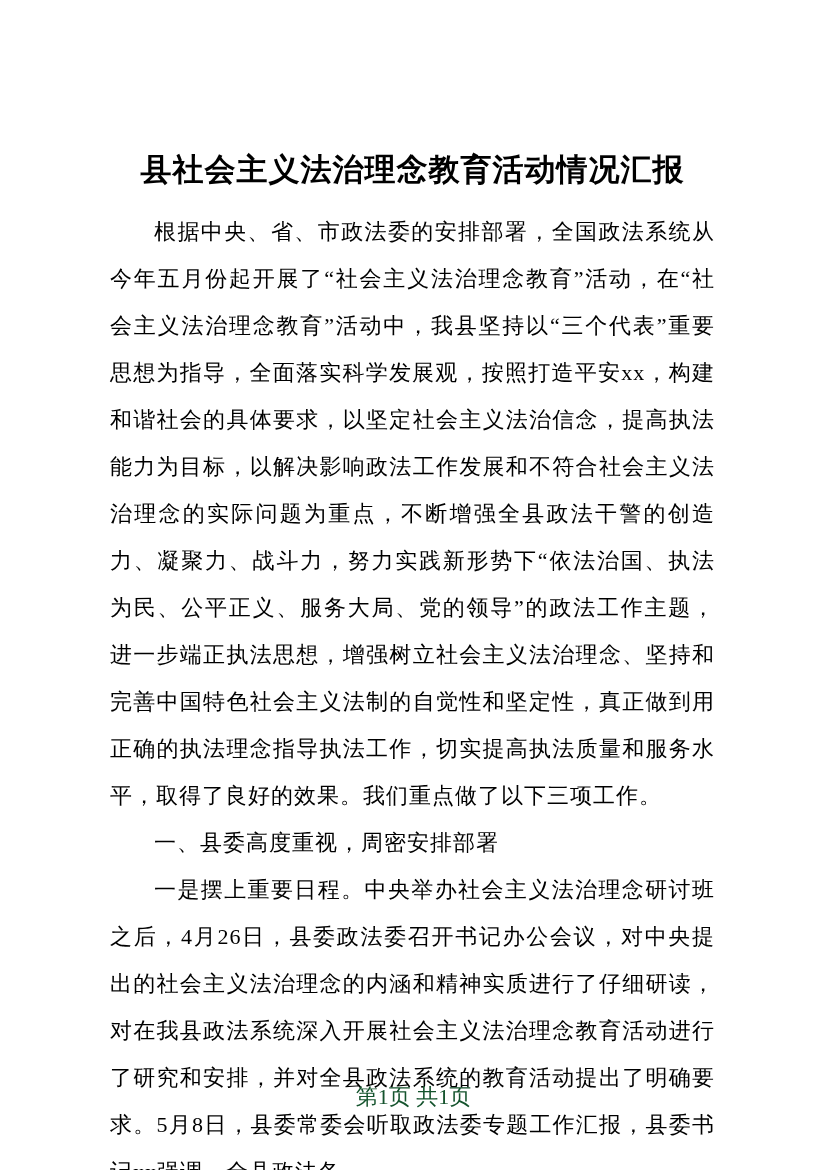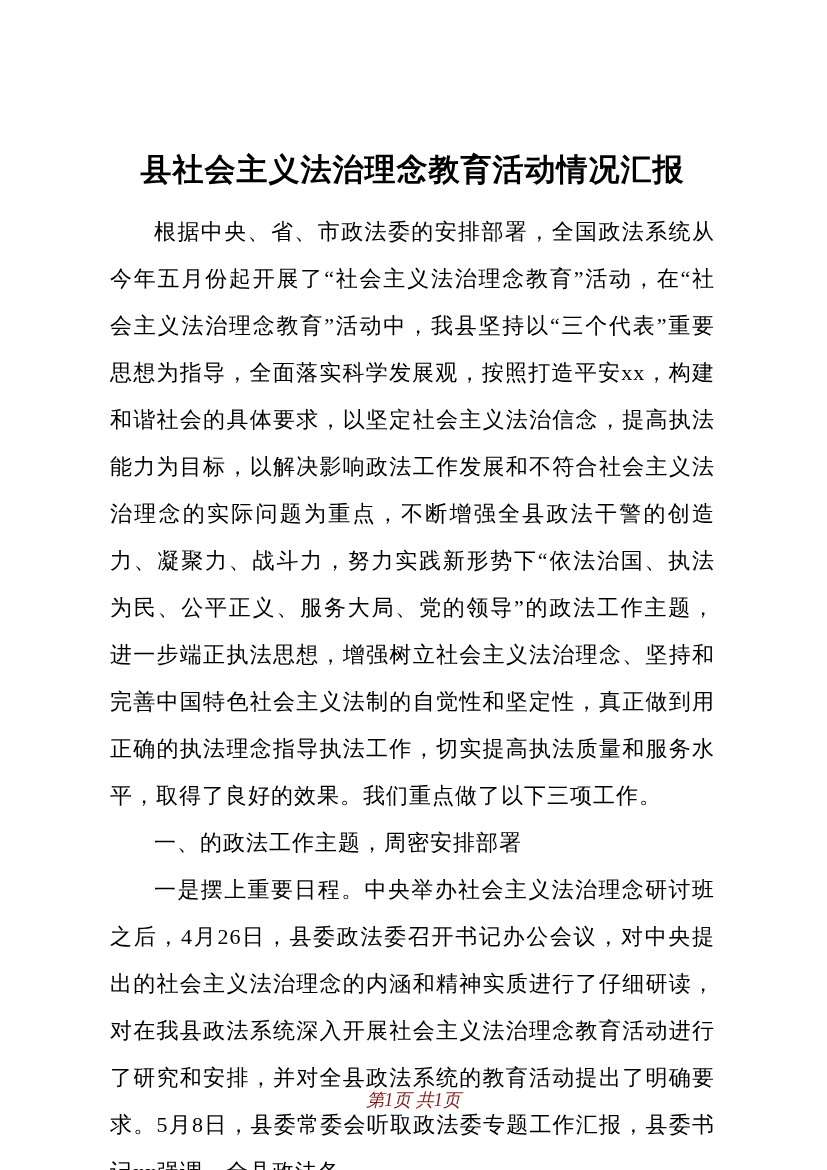--- a/index.html
+++ b/index.html
@@ -36,29 +36,28 @@
     text-indent: 2em;
     letter-spacing: 1px;
     word-break: break-all;
   }
   .doc-footer {
     position: absolute;
     left: 0;
     right: 0;
     bottom: 58px;
     text-align: center;
-    font-size: 18px;
-    color: #7f1d1d;
-    font-style: italic;
+    font-size: 22px;
+    color: #14532d;
   }
 </style>
 </head>
 <body>
 
 <div class="page">
   <div class="content">
     <h1 class="doc-title">县社会主义法治理念教育活动情况汇报</h1>
     <p class="doc-paragraph">根据中央、省、市政法委的安排部署，全国政法系统从今年五月份起开展了“社会主义法治理念教育”活动，在“社会主义法治理念教育”活动中，我县坚持以“三个代表”重要思想为指导，全面落实科学发展观，按照打造平安xx，构建和谐社会的具体要求，以坚定社会主义法治信念，提高执法能力为目标，以解决影响政法工作发展和不符合社会主义法治理念的实际问题为重点，不断增强全县政法干警的创造力、凝聚力、战斗力，努力实践新形势下“依法治国、执法为民、公平正义、服务大局、党的领导”的政法工作主题，进一步端正执法思想，增强树立社会主义法治理念、坚持和完善中国特色社会主义法制的自觉性和坚定性，真正做到用正确的执法理念指导执法工作，切实提高执法质量和服务水平，取得了良好的效果。我们重点做了以下三项工作。</p>
-    <p class="doc-paragraph">一、的政法工作主题，周密安排部署</p>
+    <p class="doc-paragraph">一、县委高度重视，周密安排部署</p>
     <p class="doc-paragraph">一是摆上重要日程。中央举办社会主义法治理念研讨班之后，4月26日，县委政法委召开书记办公会议，对中央提出的社会主义法治理念的内涵和精神实质进行了仔细研读，对在我县政法系统深入开展社会主义法治理念教育活动进行了研究和安排，并对全县政法系统的教育活动提出了明确要求。5月8日，县委常委会听取政法委专题工作汇报，县委书记xx强调，全县政法各</p>
   </div>
   <div class="doc-footer">第1页 共1页</div>
 </div>
 
 </body></html>

